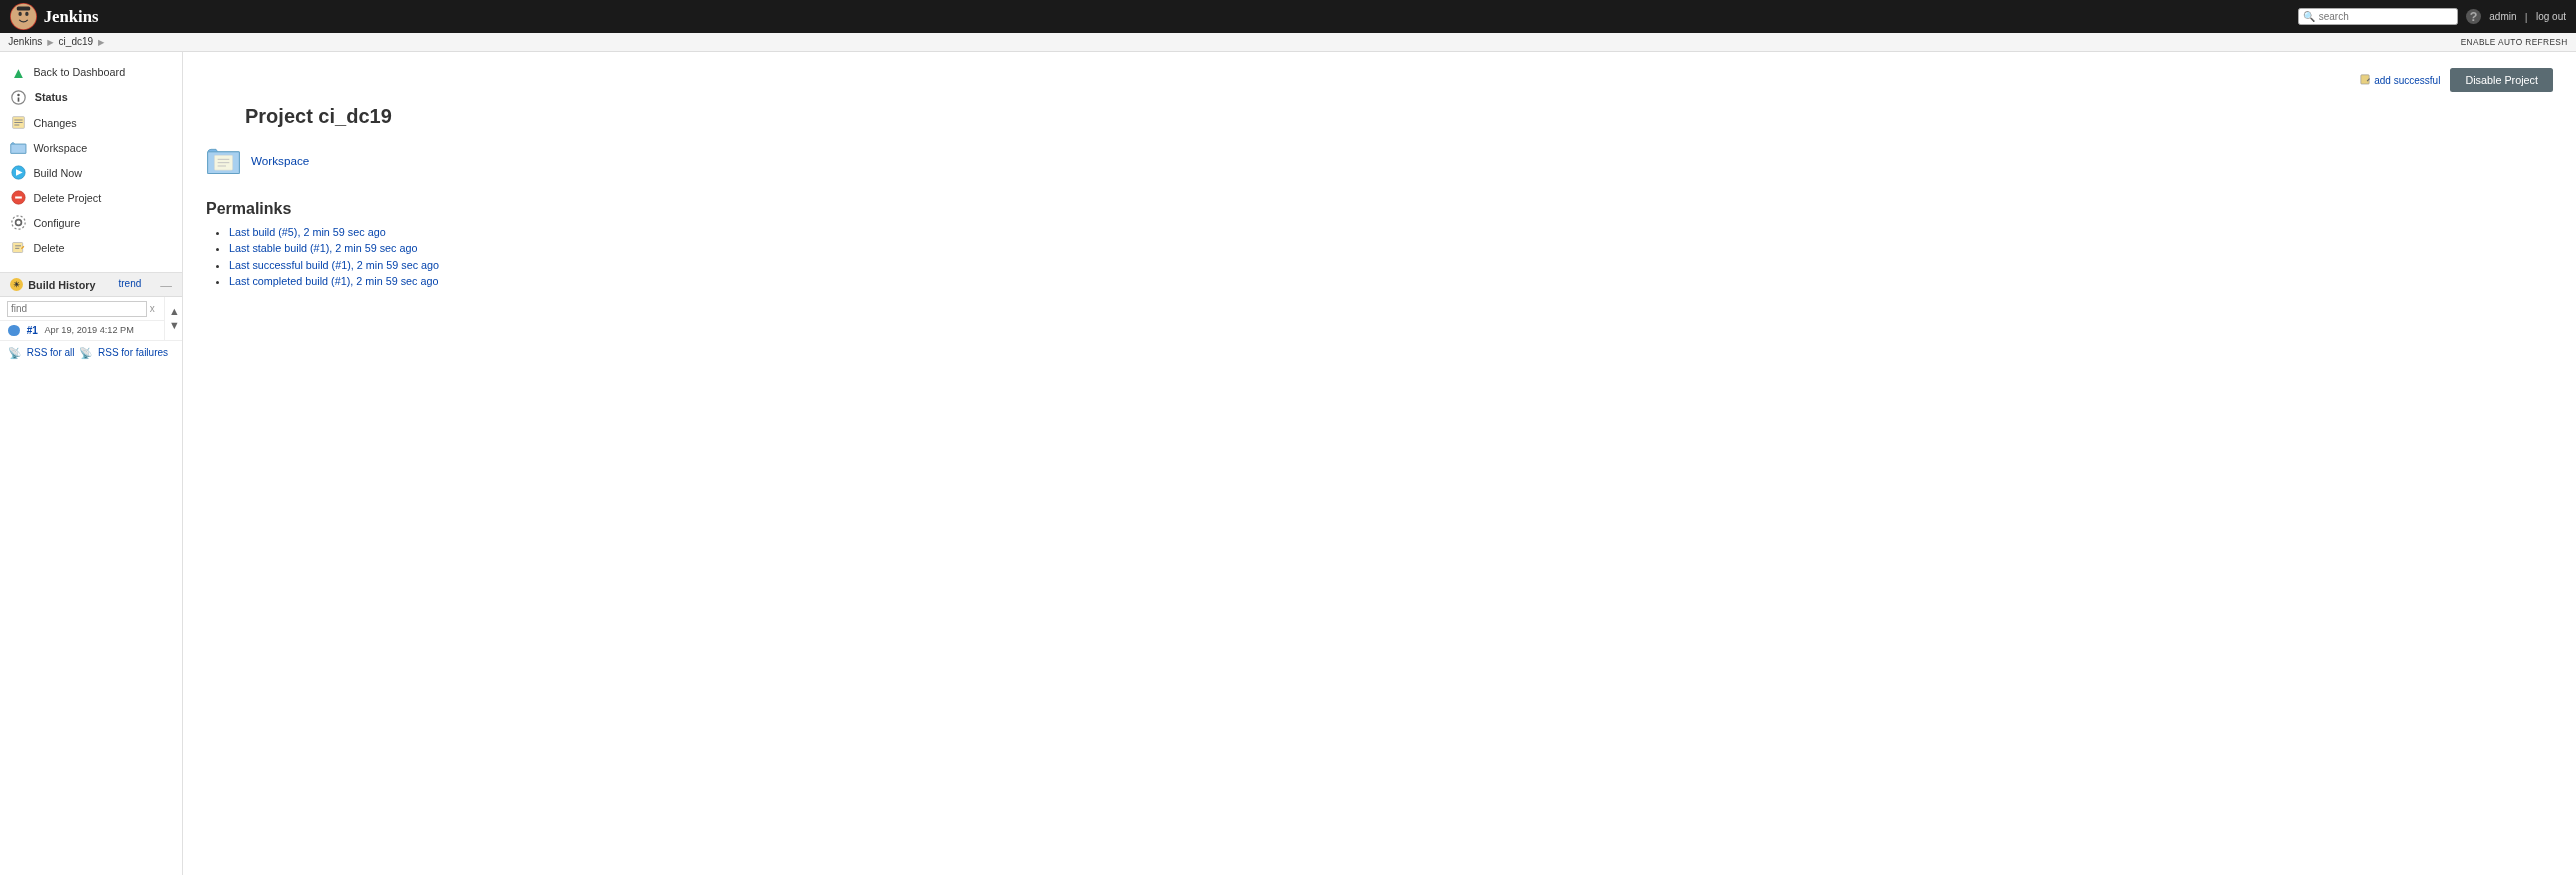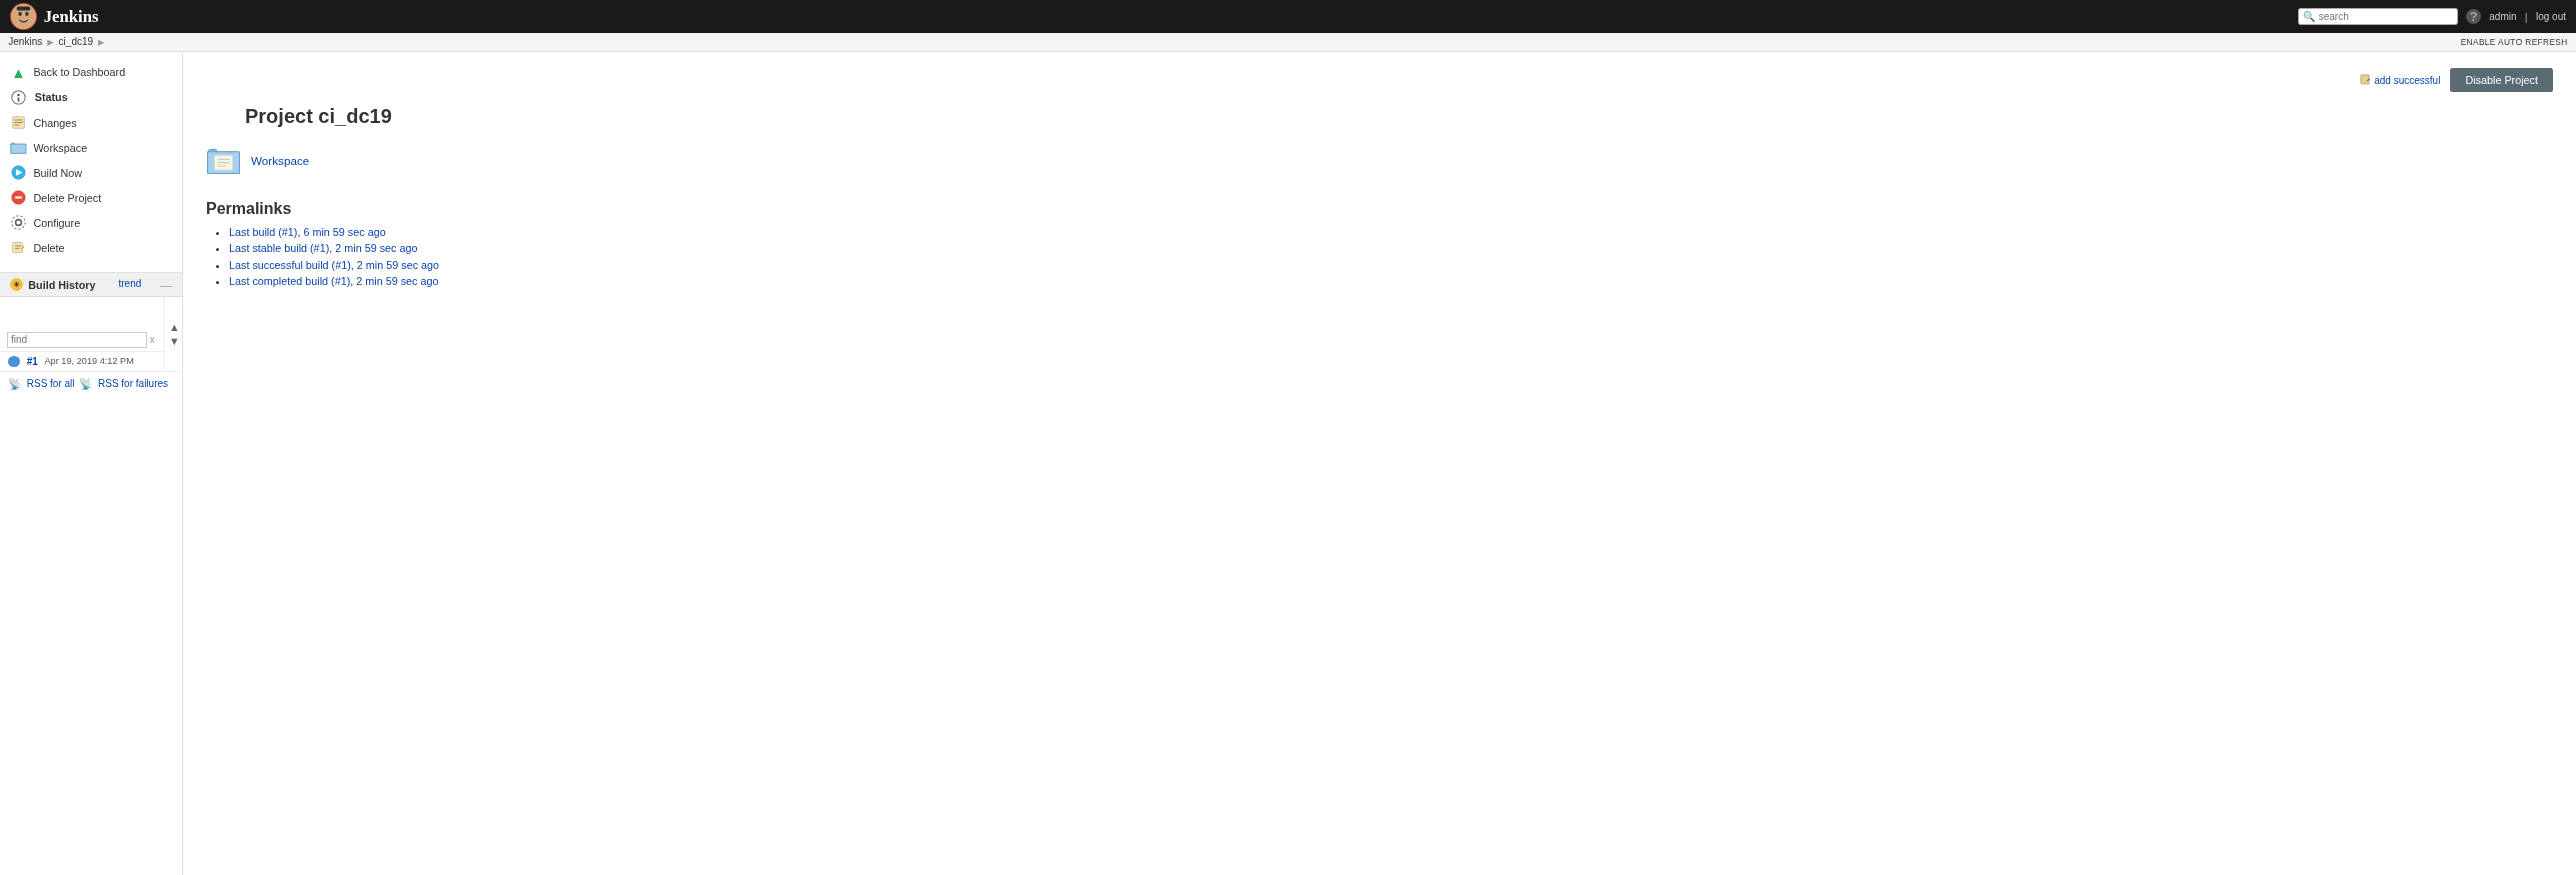--- a/index.html
+++ b/index.html
@@ -460,21 +460,21 @@
           <span style="background:#f0c040;border-radius:50%;width:13.3px;height:13.3px;display:inline-flex;align-items:center;justify-content:center;font-size:7.5px;">☀</span>
           <span>Build History</span>
         </div>
         <div id="build-history-controls">
           <a id="trend-link" href="#">trend</a>
           <span style="color:#999;font-size:11.7px;">—</span>
         </div>
       </div>
 
       <div class="scroll-area">
-        <div style="flex:1;margin-top:31px;">
+        <div style="flex:1;">
           <div id="find-container">
             <input type="text" id="find-input" placeholder="find" style="">
             <span id="find-clear">x</span>
           </div>
           <div class="build-history-scroll">
             <div class="build-item-row">
               <span class="build-status-icon" style="background:#4a90d9;"></span>
               <a href="#" class="build-link">#1</a>
               <span class="build-time">Apr 19, 2019 4:12 PM</span>
             </div>
@@ -521,21 +521,21 @@
           <line x1="14" y1="25" x2="24" y2="25" stroke="#bbb" stroke-width="1"></line>
         </svg>
         <a href="#" class="project-link">Workspace</a>
       </div>
     </div>
 
     <div id="permalinks-section">
       <h3>Permalinks</h3>
       <ul id="permalinks-list">
         <li>
-          <a href="#">Last build (#1), 6 min 59 sec ago</a>
+          <a href="#">Last build (#5), 2 min 59 sec ago</a>
         </li>
         <li>
           <a href="#">Last stable build (#1), 2 min 59 sec ago</a>
         </li>
         <li>
           <a href="#">Last successful build (#1), 2 min 59 sec ago</a>
         </li>
         <li>
           <a href="#">Last completed build (#1), 2 min 59 sec ago</a>
         </li>

